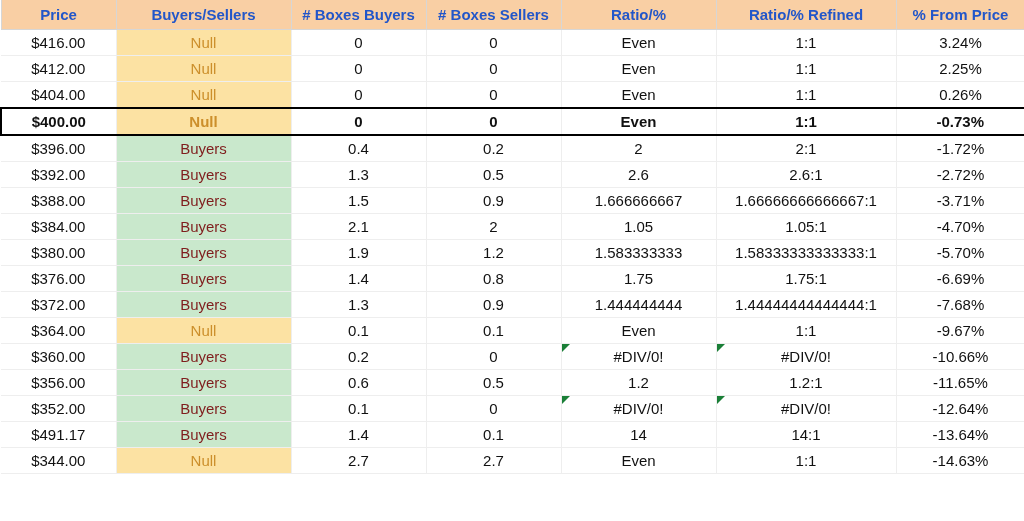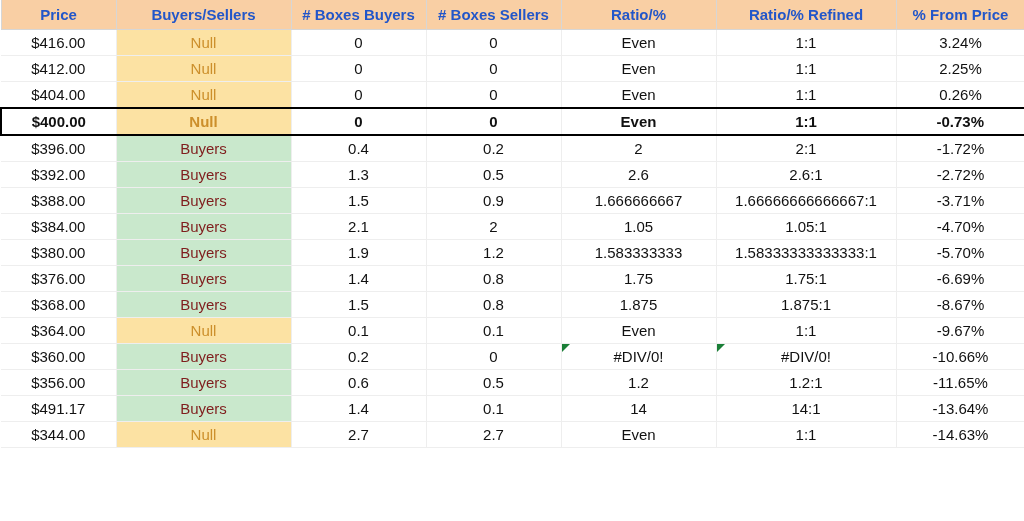--- a/index.html
+++ b/index.html
@@ -173,27 +173,27 @@
       <tr>
         <td>$376.00</td>
         <td class="bs-Buyers">Buyers</td>
         <td>1.4</td>
         <td>0.8</td>
         <td>1.75</td>
         <td>1.75:1</td>
         <td>-6.69%</td>
       </tr>
       <tr>
-        <td>$368.00</td>
-        <td class="bs-Buyers">Buyers</td>
-        <td>1.5</td>
-        <td>0.8</td>
-        <td>1.875</td>
-        <td>1.875:1</td>
-        <td>-8.67%</td>
+        <td>$372.00</td>
+        <td class="bs-Buyers">Buyers</td>
+        <td>1.3</td>
+        <td>0.9</td>
+        <td>1.444444444</td>
+        <td>1.44444444444444:1</td>
+        <td>-7.68%</td>
       </tr>
       <tr>
         <td>$364.00</td>
         <td class="bs-Null">Null</td>
         <td>0.1</td>
         <td>0.1</td>
         <td>Even</td>
         <td>1:1</td>
         <td>-9.67%</td>
       </tr>
@@ -209,20 +209,29 @@
       <tr>
         <td>$356.00</td>
         <td class="bs-Buyers">Buyers</td>
         <td>0.6</td>
         <td>0.5</td>
         <td>1.2</td>
         <td>1.2:1</td>
         <td>-11.65%</td>
       </tr>
       <tr>
+        <td>$352.00</td>
+        <td class="bs-Buyers">Buyers</td>
+        <td>0.1</td>
+        <td>0</td>
+        <td class="err-flag">#DIV/0!</td>
+        <td class="err-flag">#DIV/0!</td>
+        <td>-12.64%</td>
+      </tr>
+      <tr>
         <td>$491.17</td>
         <td class="bs-Buyers">Buyers</td>
         <td>1.4</td>
         <td>0.1</td>
         <td>14</td>
         <td>14:1</td>
         <td>-13.64%</td>
       </tr>
       <tr>
         <td>$344.00</td>

